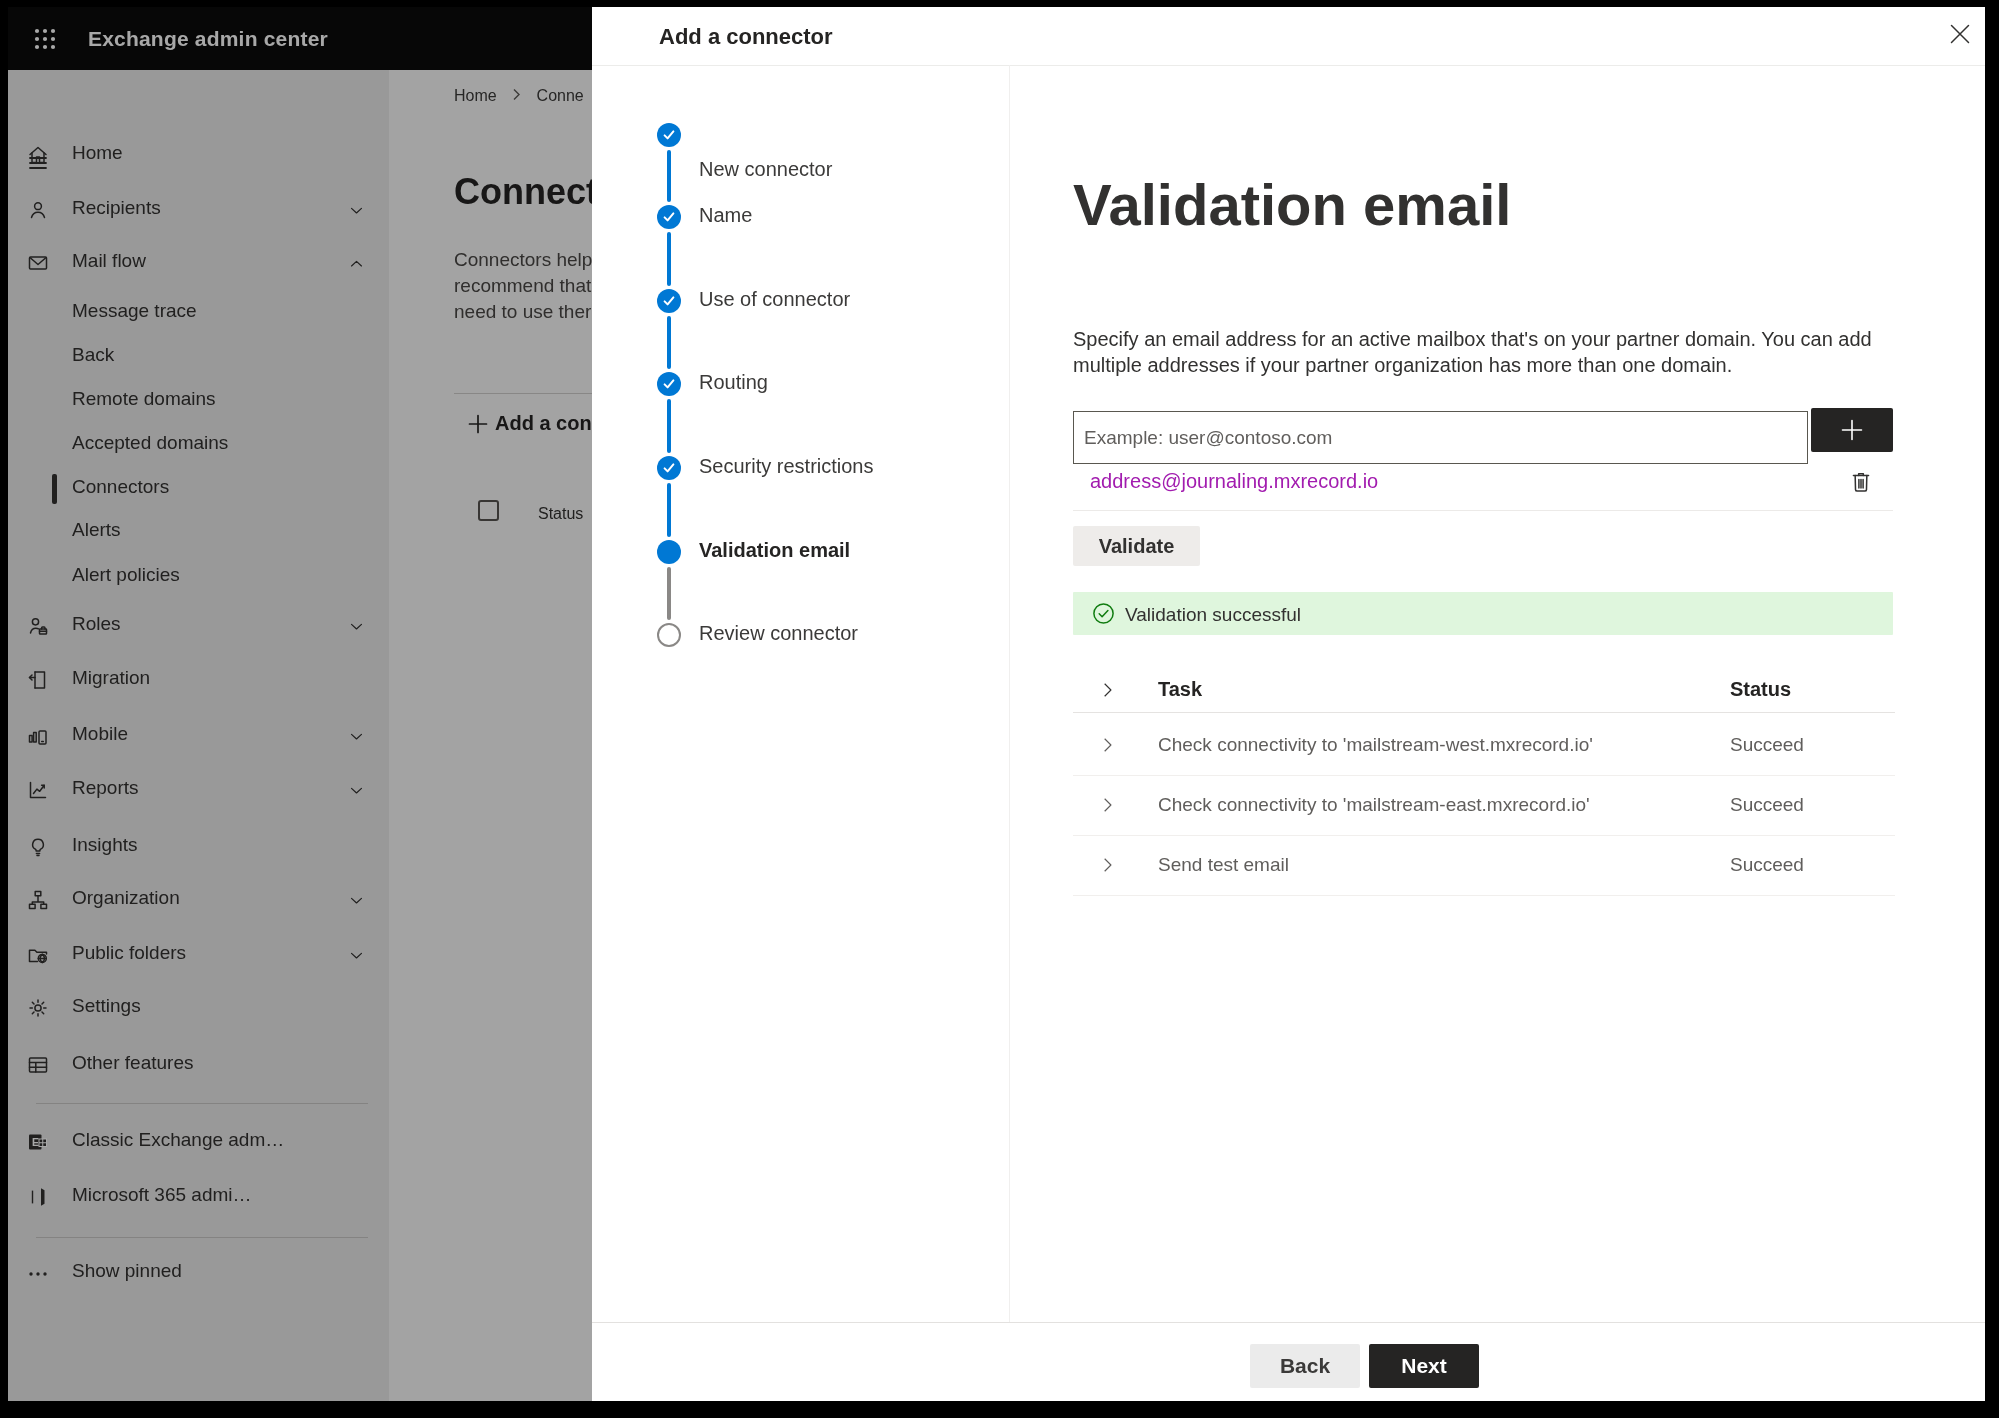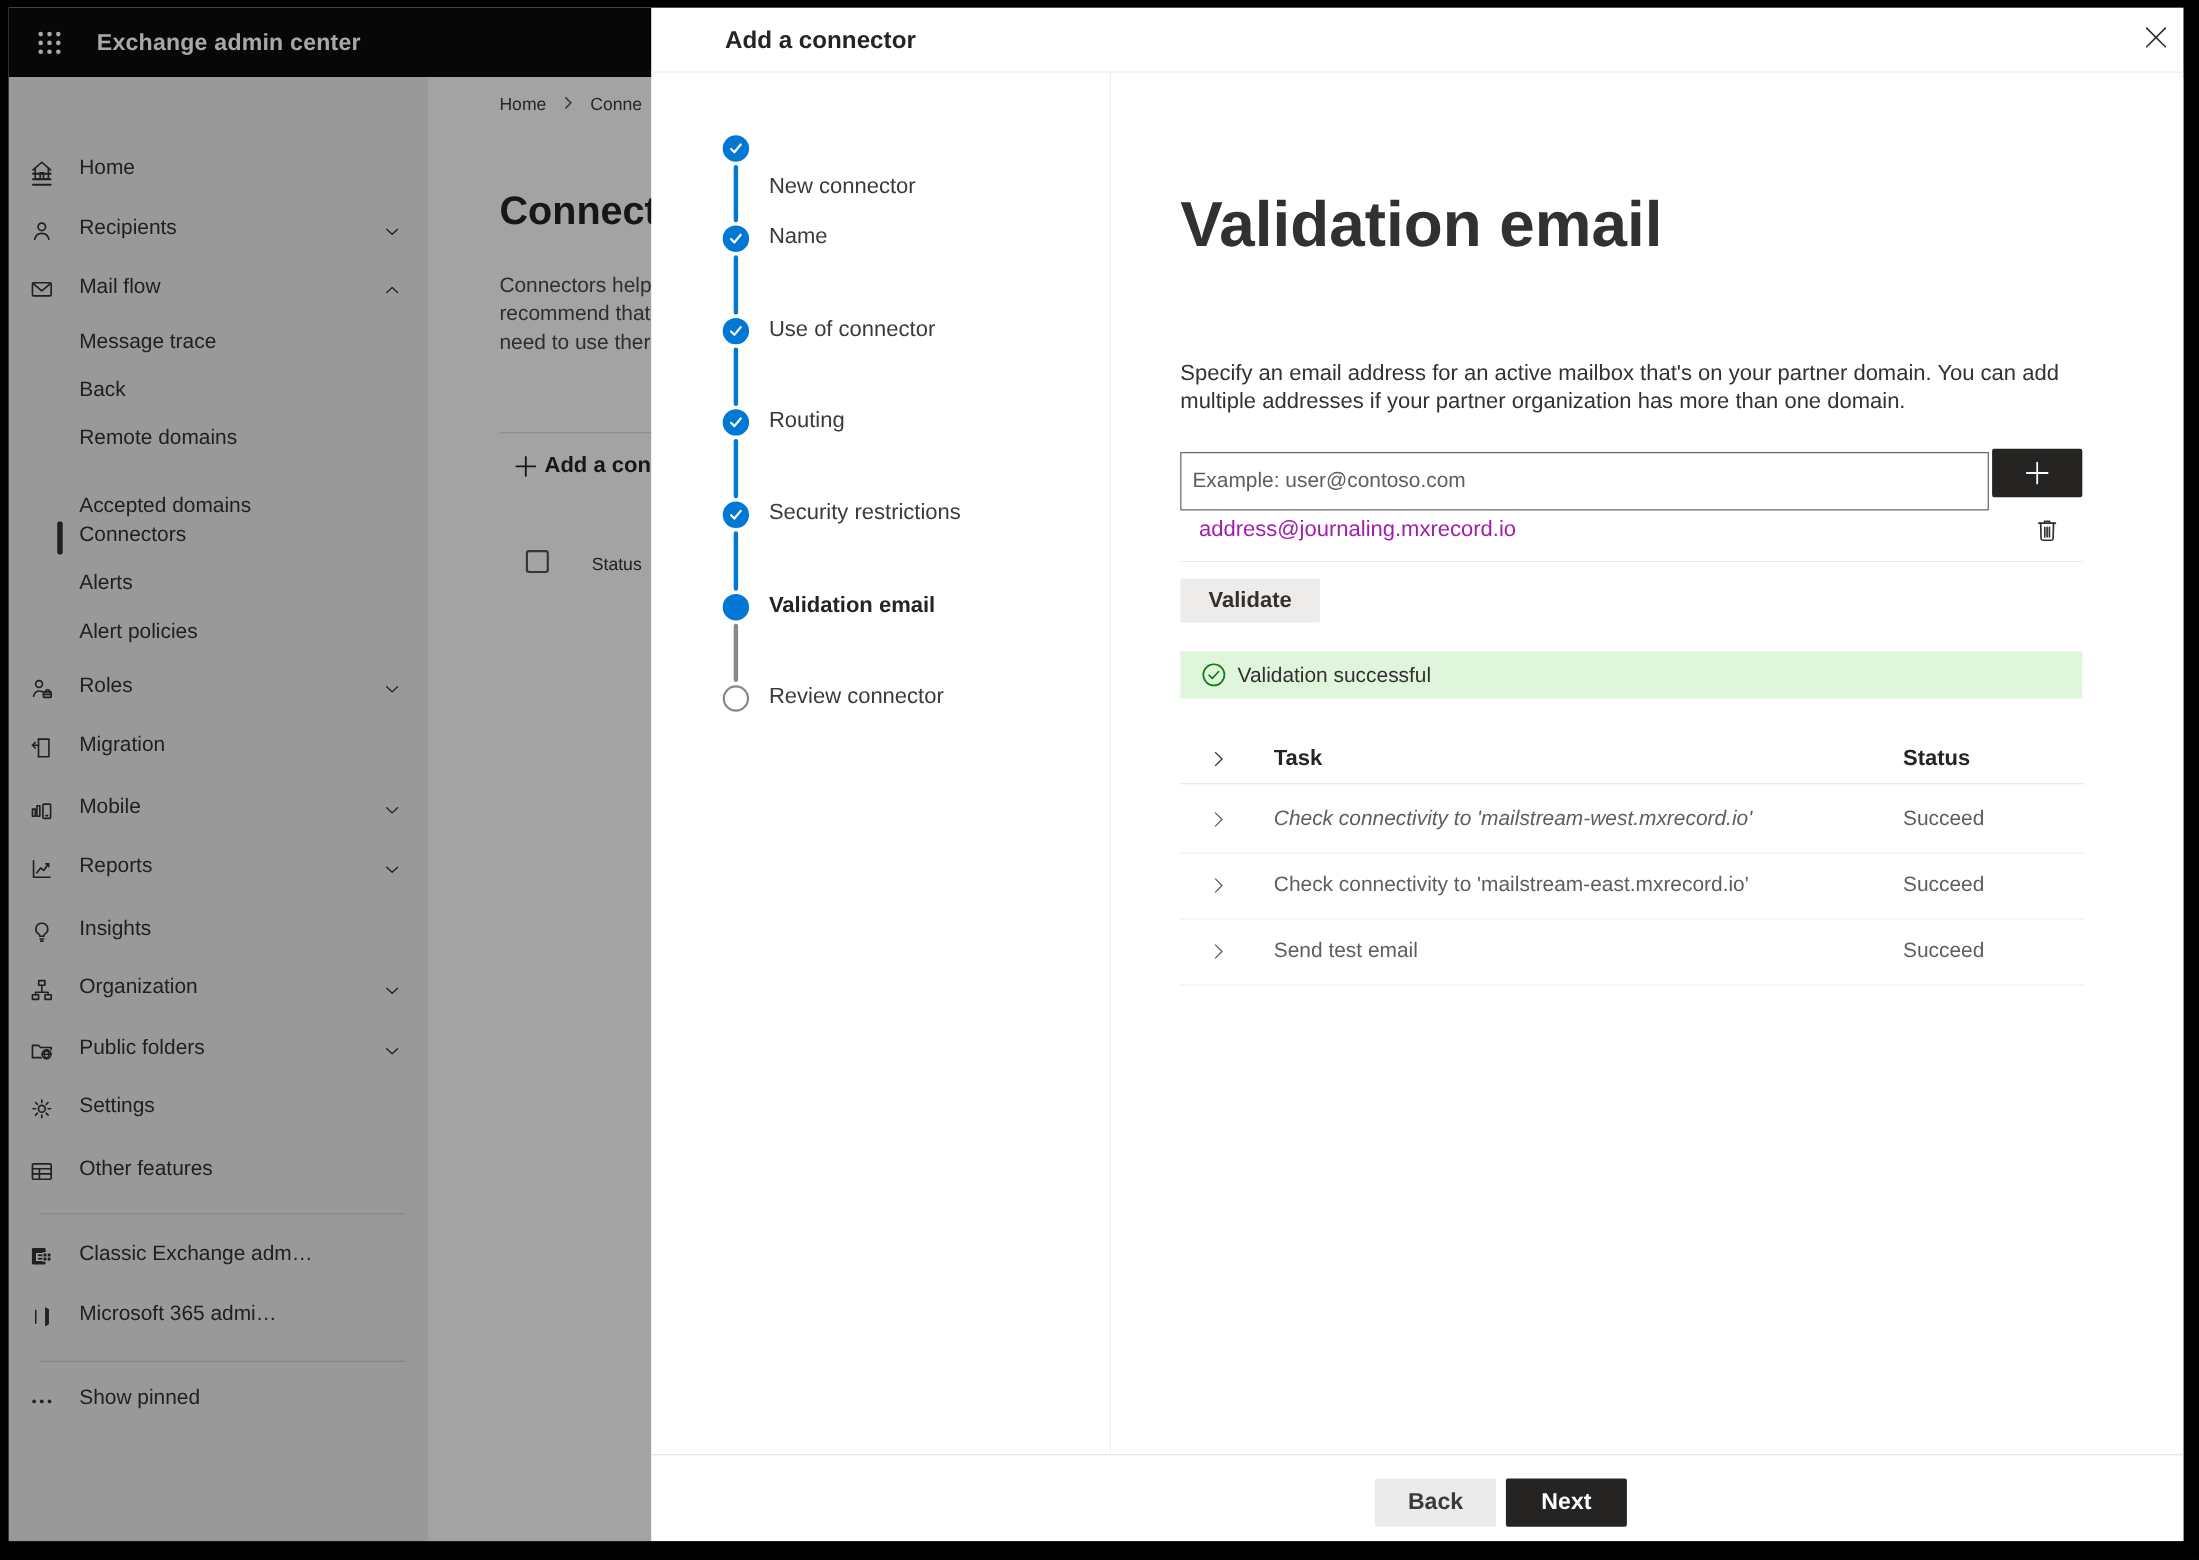--- a/index.html
+++ b/index.html
@@ -128,21 +128,21 @@
           </div>
           <div class="side-row" style="top: 221px;">
             <span class="side-label">Message trace</span>
           </div>
           <div class="side-row" style="top: 265px;">
             <span class="side-label">Back</span>
           </div>
           <div class="side-row" style="top: 309px;">
             <span class="side-label">Remote domains</span>
           </div>
-          <div class="side-row" style="top: 370px;">
+          <div class="side-row" style="top: 353px;">
             <span class="side-label">Accepted domains</span>
           </div>
           <div class="side-row" style="top: 397px;">
             <span class="sel-bar" style="top:7px;"></span>
             <span class="side-label">Connectors</span>
           </div>
           <div class="side-row" style="top: 440px;">
             <span class="side-label">Alerts</span>
           </div>
           <div class="side-row" style="top: 485px;">
@@ -387,21 +387,21 @@
             <path d="m8 4.5 7.5 7.5L8 19.5"></path>
           </svg>
       </span>
       <div id="th-task" class="r">Task</div>
       <div id="th-status" class="r">Status</div>
       <div id="th-div" class="r"></div>
       <div id="task-rows">
           <span class="tbl-chev r" style="top: 728px;"><svg width="20" height="20" viewBox="0 0 24 24" fill="none" stroke="#605e5c" stroke-width="1.4" stroke-linejoin="round">
               <path d="m8 4.5 7.5 7.5L8 19.5"></path>
             </svg></span>
-          <div class="row-task" style="top: 727px; font-style: italic;">Check connectivity to 'mailstream-west.mxrecord.io'</div>
+          <div class="row-task" style="top: 727px;">Check connectivity to 'mailstream-west.mxrecord.io'</div>
           <div class="row-status" style="top: 727px;">Succeed</div>
           <div class="row-div" style="top: 768px;"></div>
           <span class="tbl-chev r" style="top: 788px;"><svg width="20" height="20" viewBox="0 0 24 24" fill="none" stroke="#605e5c" stroke-width="1.4" stroke-linejoin="round">
               <path d="m8 4.5 7.5 7.5L8 19.5"></path>
             </svg></span>
           <div class="row-task" style="top: 787px;">Check connectivity to 'mailstream-east.mxrecord.io'</div>
           <div class="row-status" style="top: 787px;">Succeed</div>
           <div class="row-div" style="top: 828px;"></div>
           <span class="tbl-chev r" style="top: 848px;"><svg width="20" height="20" viewBox="0 0 24 24" fill="none" stroke="#605e5c" stroke-width="1.4" stroke-linejoin="round">
               <path d="m8 4.5 7.5 7.5L8 19.5"></path>

